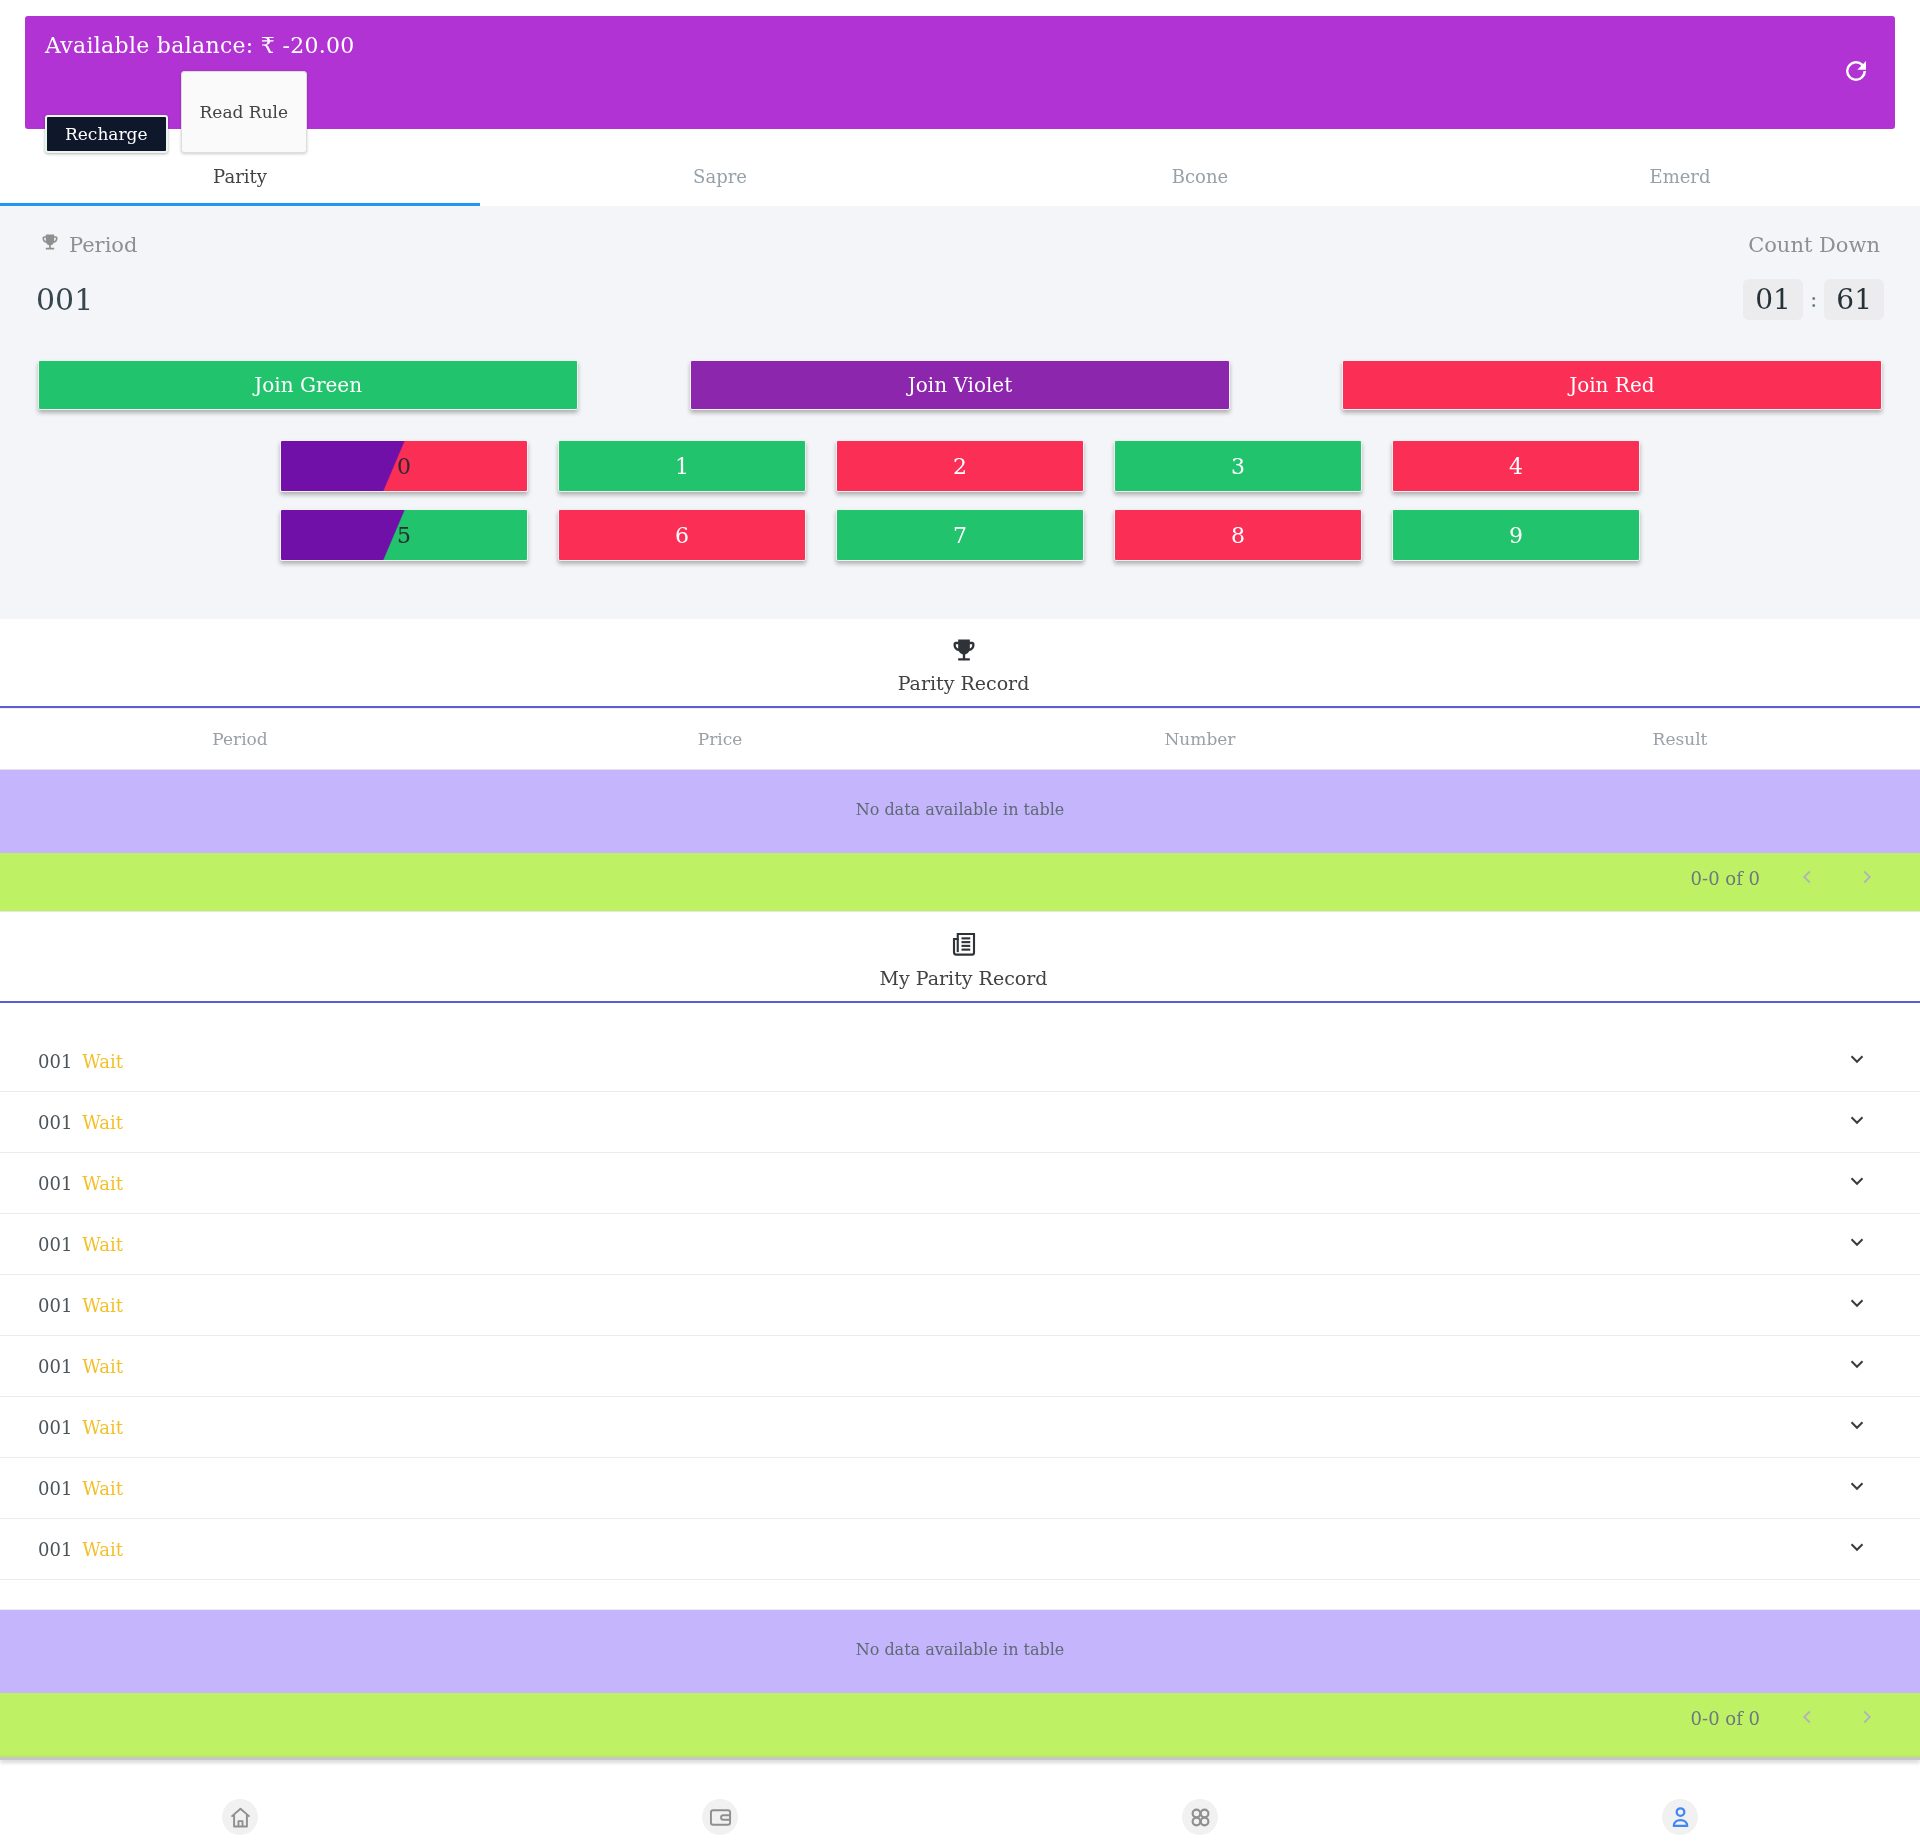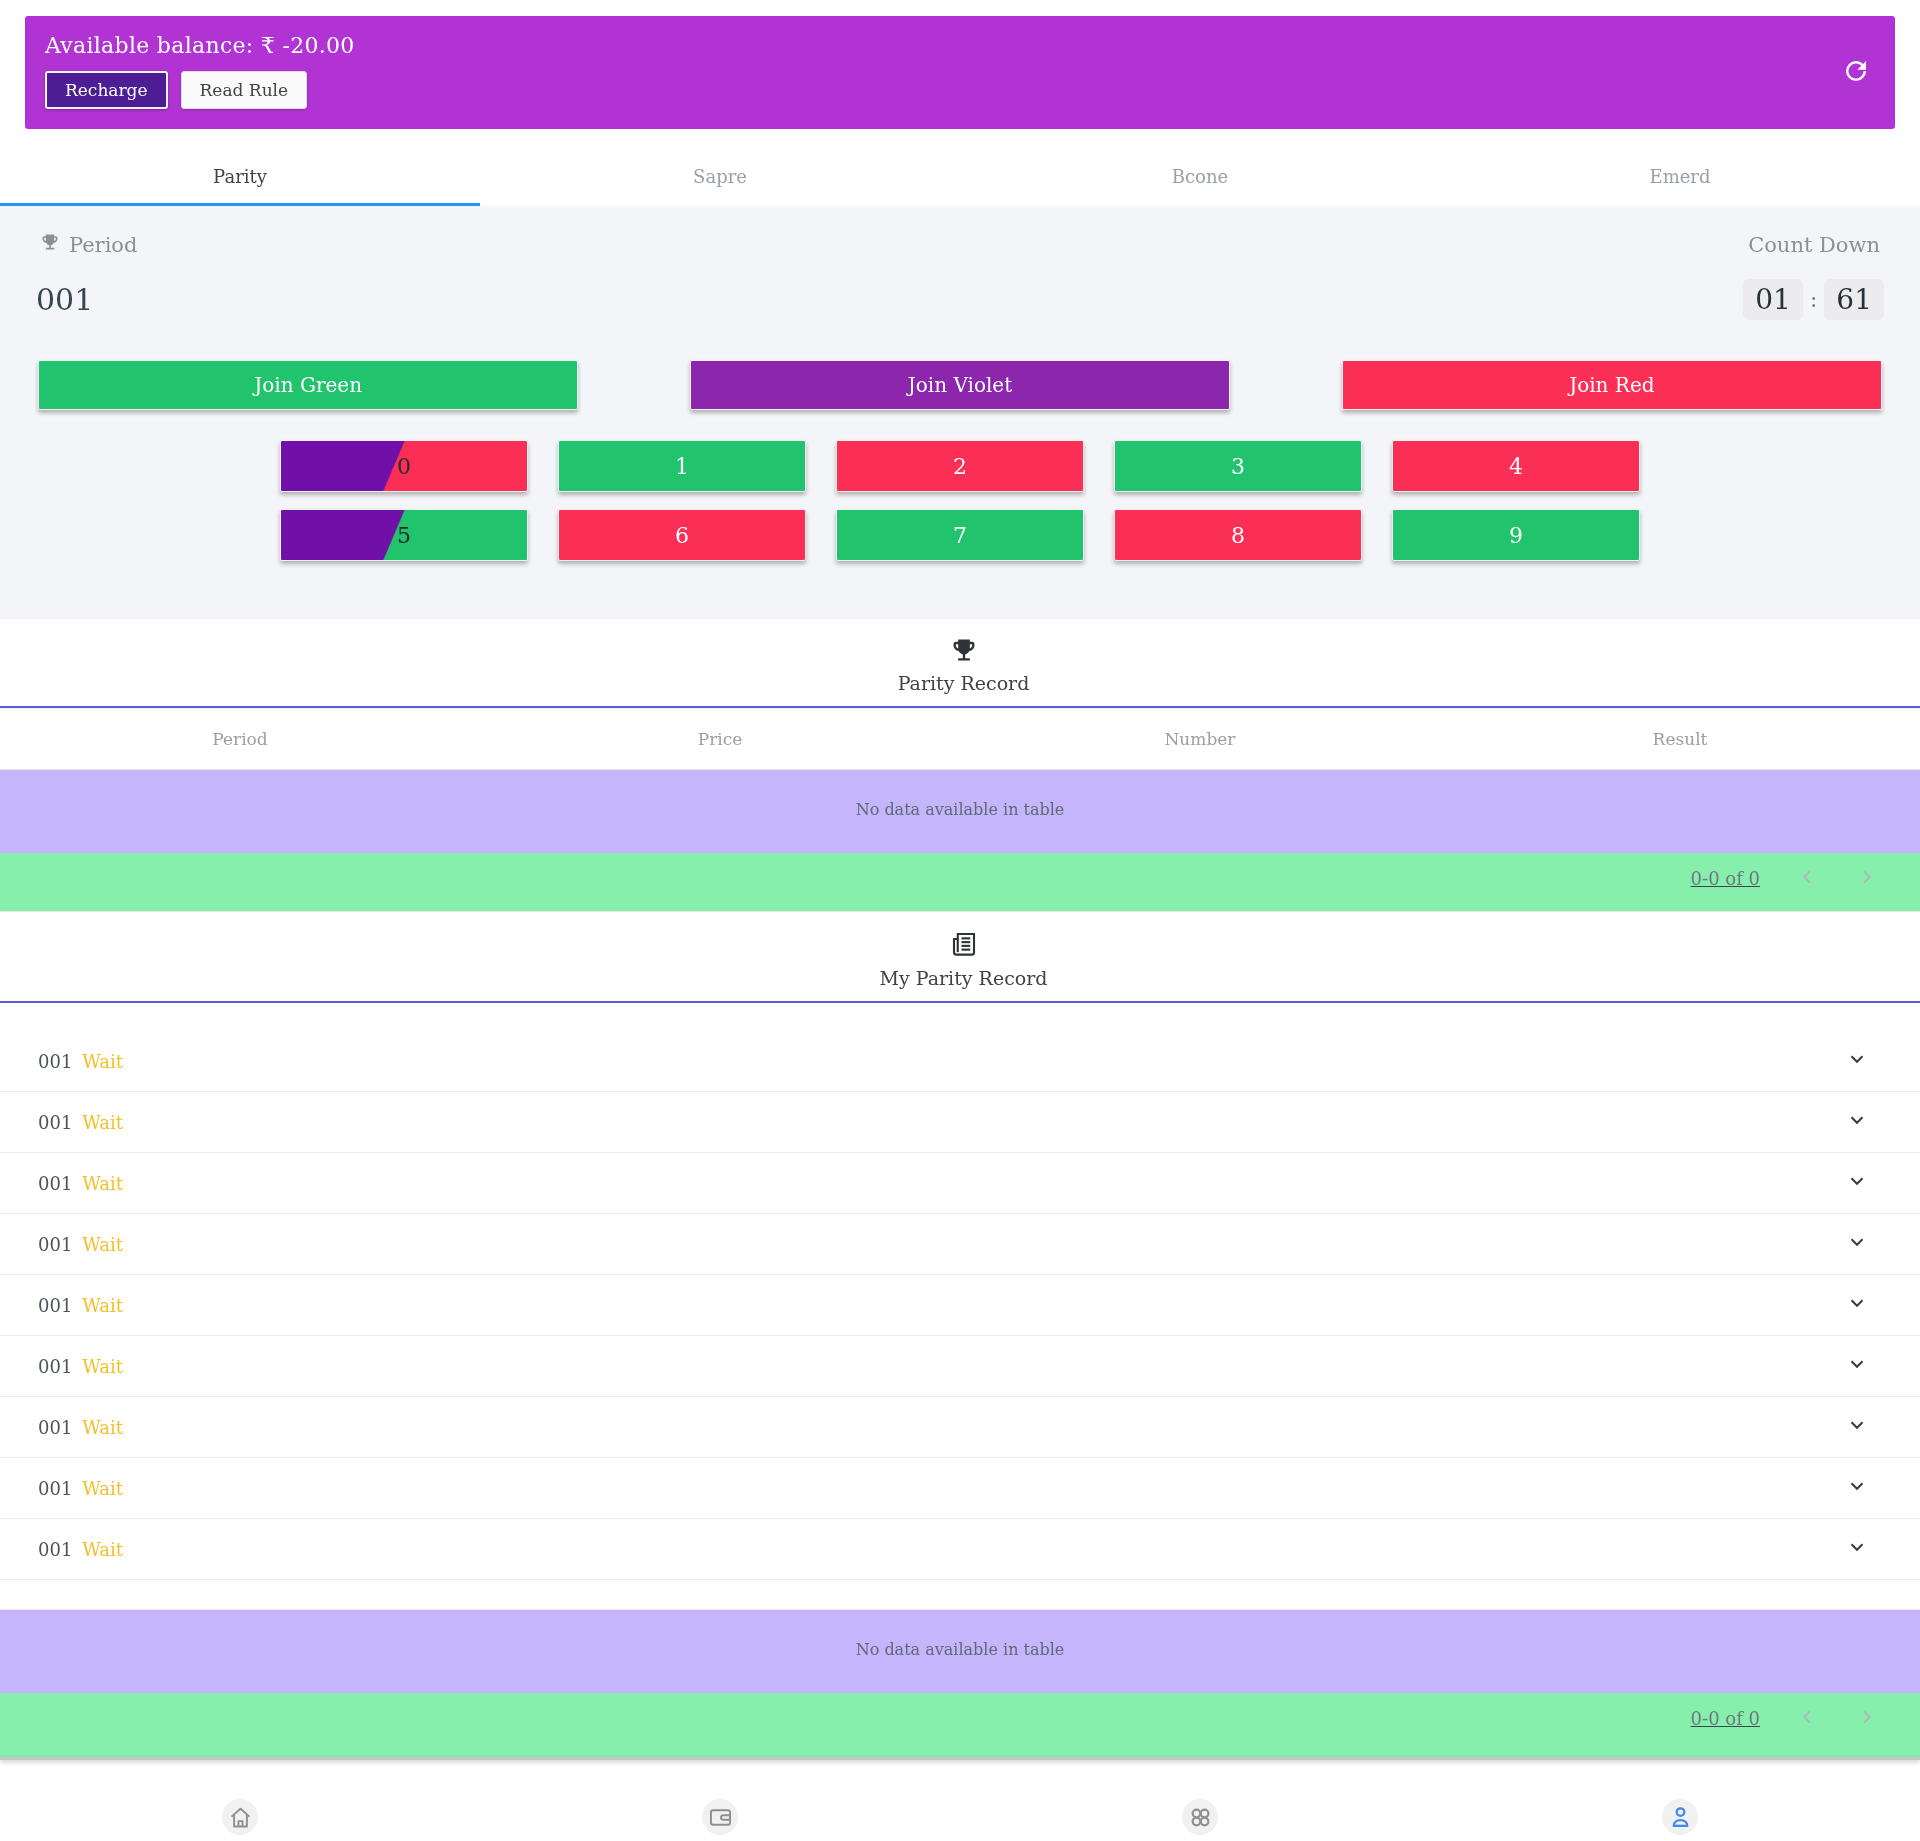--- a/index.html
+++ b/index.html
@@ -26,21 +26,21 @@
     margin:16px 25px 0 25px;
     background:var(--purple);
     border-radius:3px;
     padding:17px 20px 34px 20px;
     position:relative;
     height:113px;
   }
   .balance-text{ color:#fff; font-size:22px; letter-spacing:.3px; }
   .header-buttons{ margin-top:13px; display:flex; gap:13px; }
   .btn{ font-family:inherit; font-size:17px; cursor:pointer; border-radius:3px; padding:7px 18px; }
-  .btn-recharge{ background:#4c1d95; color:#fff; border:2px solid #e9f7ef; box-shadow:0 1px 3px rgba(0,0,0,.3); }
+  .btn-recharge{ background:#0f172a; color:#fff; border:2px solid #e9f7ef; box-shadow:0 1px 3px rgba(0,0,0,.3);margin-top:44px; }
   .btn-readrule{ background:#fafafa; color:#444; border:1px solid #ddd; box-shadow:0 1px 3px rgba(0,0,0,.2); }
   .refresh-btn{ position:absolute; right:22px; top:50%; transform:translateY(-50%);
     background:transparent; border:none; cursor:pointer; width:34px; height:34px; }
 
   
   .tabs{ margin-top:22px; display:grid; grid-template-columns:repeat(4,1fr); background:#fff; }
   .tab{ text-align:center; padding:15px 0 16px 0; font-size:18px; color:#98a1a8; cursor:pointer;
     border-bottom:3px solid transparent; }
   .tab.active{ color:#424242; border-bottom-color:var(--tabblue); }
 
@@ -75,21 +75,21 @@
   .section-head{ background:#fff; text-align:center; padding:17px 0 12px 7px; }
   .section-head .head-icon{ color:#2f3338; }
   .section-title{ font-size:19px; color:#424242; margin-top:4px; }
   .indigo-line{ height:2px; background:var(--indigo); }
 
   .table-header{ display:grid; grid-template-columns:repeat(4,1fr); background:#fff;
     border-top:1px solid #f0f0f0; border-bottom:1px solid #e4e4e4; padding:20px 0; }
   .table-header .col{ text-align:center; color:#9aa0a6; font-size:17px; }
   .empty-text{ text-align:center; color:#5f6a72; font-size:16px; padding:30px 0 34px 0; background:#c4b5fd; }
   .pagination{ display:flex; justify-content:flex-end; align-items:center; gap:34px;
-    padding:12px 40px 20px 0; background:#86efac; border-bottom:1px solid #e7e7e7;text-decoration:underline; }
+    padding:12px 40px 20px 0; background:#bef264; border-bottom:1px solid #e7e7e7; }
   .pagination .range{ color:#6d787f; font-size:18px; }
   .page-arrow{ background:none; border:none; cursor:pointer; width:26px; height:26px; color:#b0b4b8; }
 
   
   .wait-rows{ background:#fff; margin-top:28px; }
   .wait-row{ display:flex; justify-content:space-between; align-items:center;
     padding:17px 52px 17px 38px; border-bottom:1px solid #ebebeb; cursor:pointer; background:#fff; }
   .wait-left{ display:flex; gap:10px; align-items:baseline; font-size:18px; }
   .wait-period{ color:#4d555b; }
   .wait-status{ color:var(--amber); }

